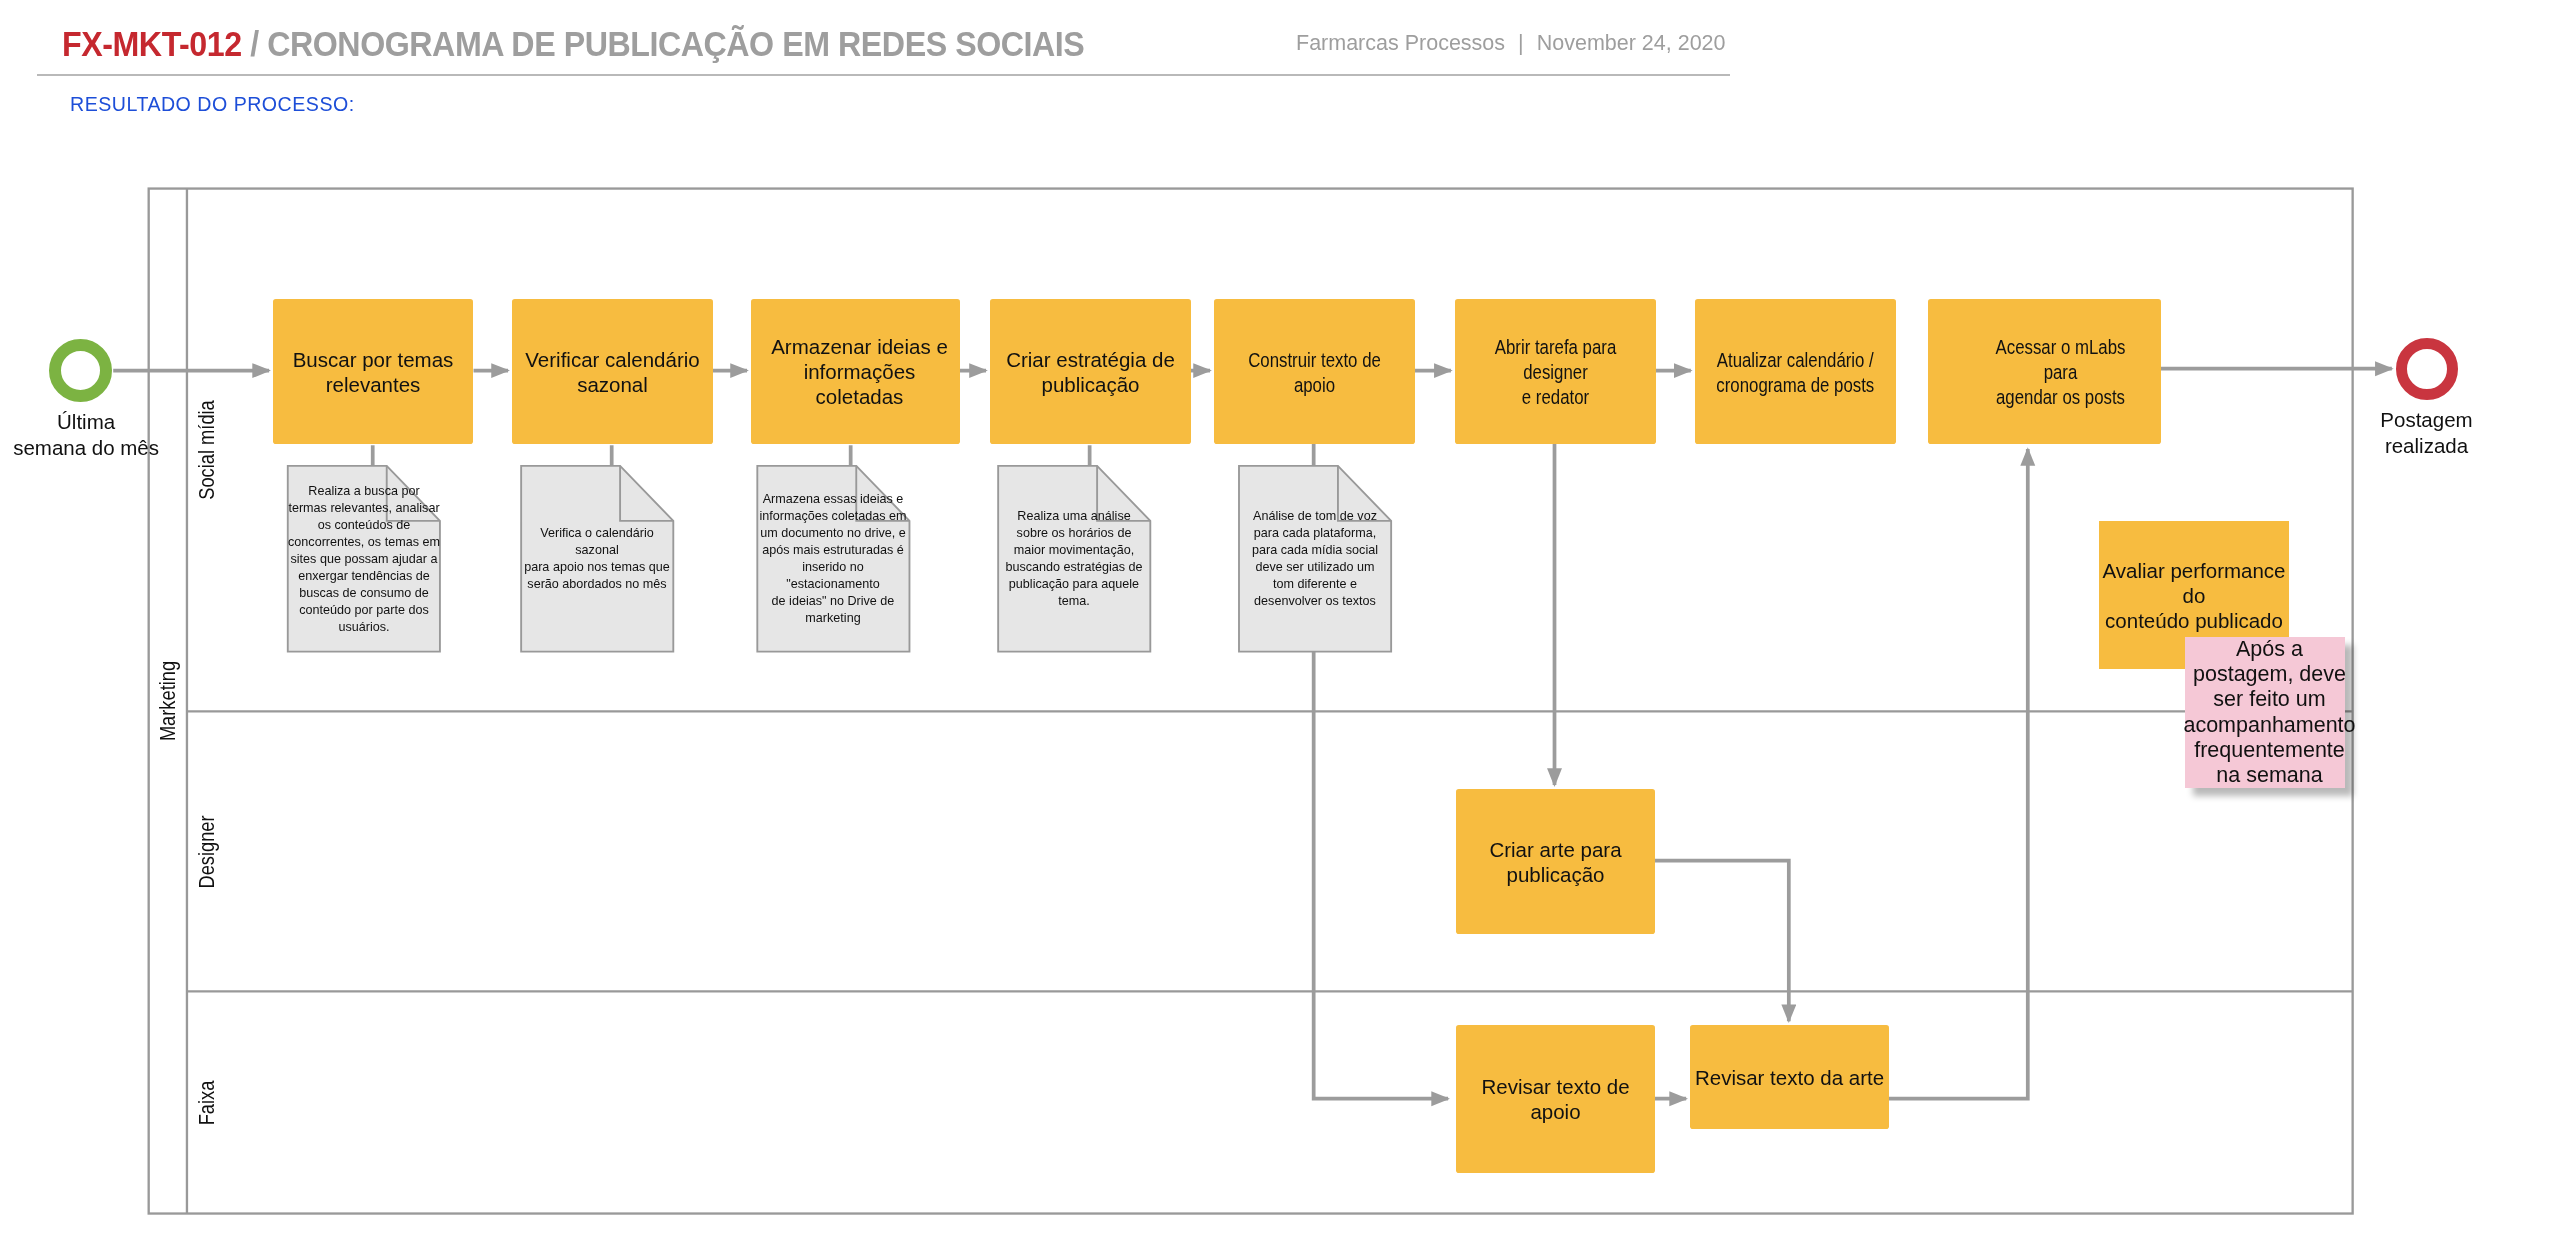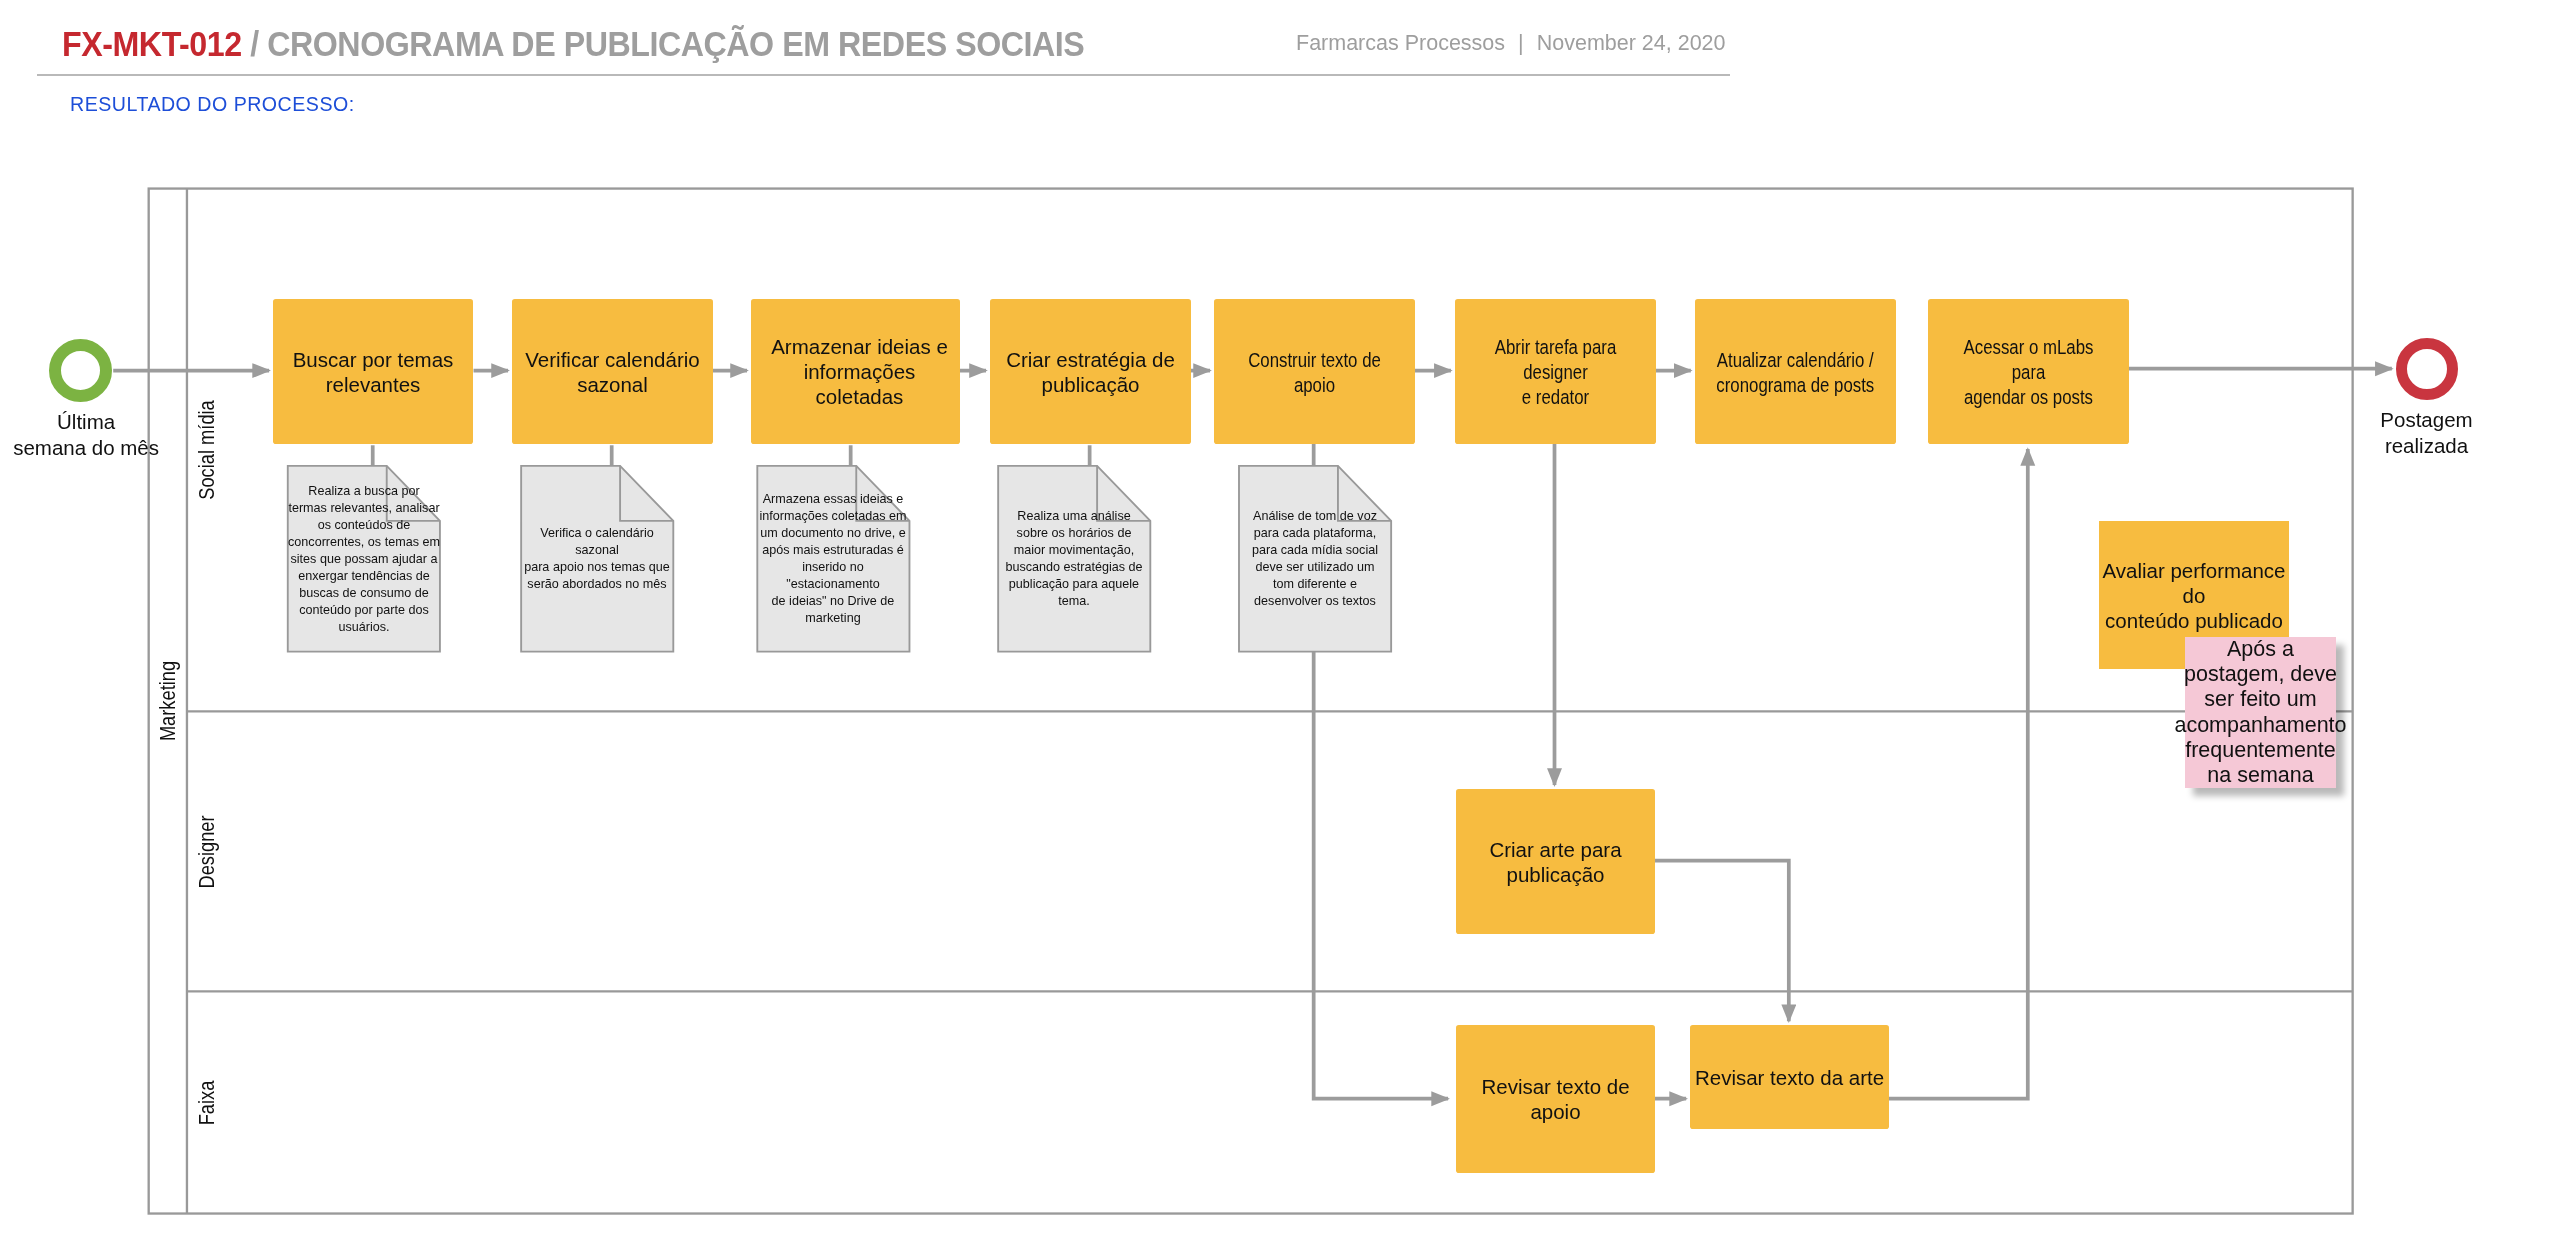--- a/index.html
+++ b/index.html
@@ -32,21 +32,21 @@
         justify-content:center;text-align:center;font-size:20.5px;line-height:1.22;white-space:pre-line;z-index:3;}
   .task .cond{display:block;transform:scaleX(0.82);transform-origin:center;white-space:pre-line;}
   .doc-text{position:absolute;display:flex;align-items:center;justify-content:center;text-align:center;
             font-size:12.6px;line-height:1.35;white-space:pre-line;z-index:2;}
   .event-circle{position:absolute;border-radius:50%;background:#fff;box-sizing:border-box;z-index:3;}
   .event-label{position:absolute;text-align:center;font-size:20.5px;line-height:1.25;white-space:pre-line;z-index:3;}
   .lane-label{position:absolute;font-size:21.5px;white-space:nowrap;z-index:2;
               transform:translate(-50%,-50%) rotate(-90deg) scaleX(0.85);}
   .sticky-note{position:absolute;background:var(--note-pink);display:flex;align-items:center;justify-content:center;
                text-align:center;font-size:21.5px;line-height:1.17;white-space:pre-line;z-index:4;
-               box-shadow:7.5px 8.4px 6.5px rgba(0,0,0,0.28);}
+               box-shadow:7.5px 8.4px 6.5px rgba(0,0,0,0.28);padding-left:9px;}
 </style>
 </head>
 <body>
 
 <div id="canvas">
 
   <div class="hdr-title">
     <span class="code">FX-MKT-012</span><span class="sep"> / </span><span class="rest">CRONOGRAMA DE PUBLICAÇÃO EM REDES SOCIAIS</span>
   </div>
   <div class="hdr-right">
@@ -131,21 +131,21 @@
 sazonal</span></div>
   <div class="task" style="left:751px;top:299px;width:201px;height:145px;padding-left:8px;"><span>Armazenar ideias e
 informações coletadas</span></div>
   <div class="task" style="left:990px;top:299px;width:201px;height:145px;"><span>Criar estratégia de
 publicação</span></div>
   <div class="task" style="left:1214px;top:299px;width:201px;height:145px;"><span class="cond">Construir texto de apoio</span></div>
   <div class="task" style="left:1455px;top:299px;width:201px;height:145px;"><span class="cond">Abrir tarefa para designer
 e redator</span></div>
   <div class="task" style="left:1695px;top:299px;width:201px;height:145px;"><span class="cond">Atualizar calendário /
 cronograma de posts</span></div>
-  <div class="task" style="left:1928px;top:299px;width:201px;height:145px;"><span class="cond">Acessar o mLabs para
+  <div class="task" style="left:1928px;top:299px;width:201px;height:145px;padding-left:32px;"><span class="cond">Acessar o mLabs para
 agendar os posts</span></div>
 
   <div class="task" style="left:1456px;top:789px;width:199px;height:145px;align-items:center;"><span>Criar arte para
 publicação</span></div>
   <div class="task" style="left:1456px;top:1025px;width:199px;height:148px;"><span>Revisar texto de apoio</span></div>
   <div class="task" style="left:1690px;top:1025px;width:199px;height:104px;"><span>Revisar texto da arte</span></div>
 
   <div class="task" style="left:2099px;top:521px;width:190px;height:148px;border-radius:0;"><span>Avaliar performance do
 conteúdo publicado</span></div>
   <div class="sticky-note" style="left:2185px;top:637px;width:151px;height:151px;">Após a

